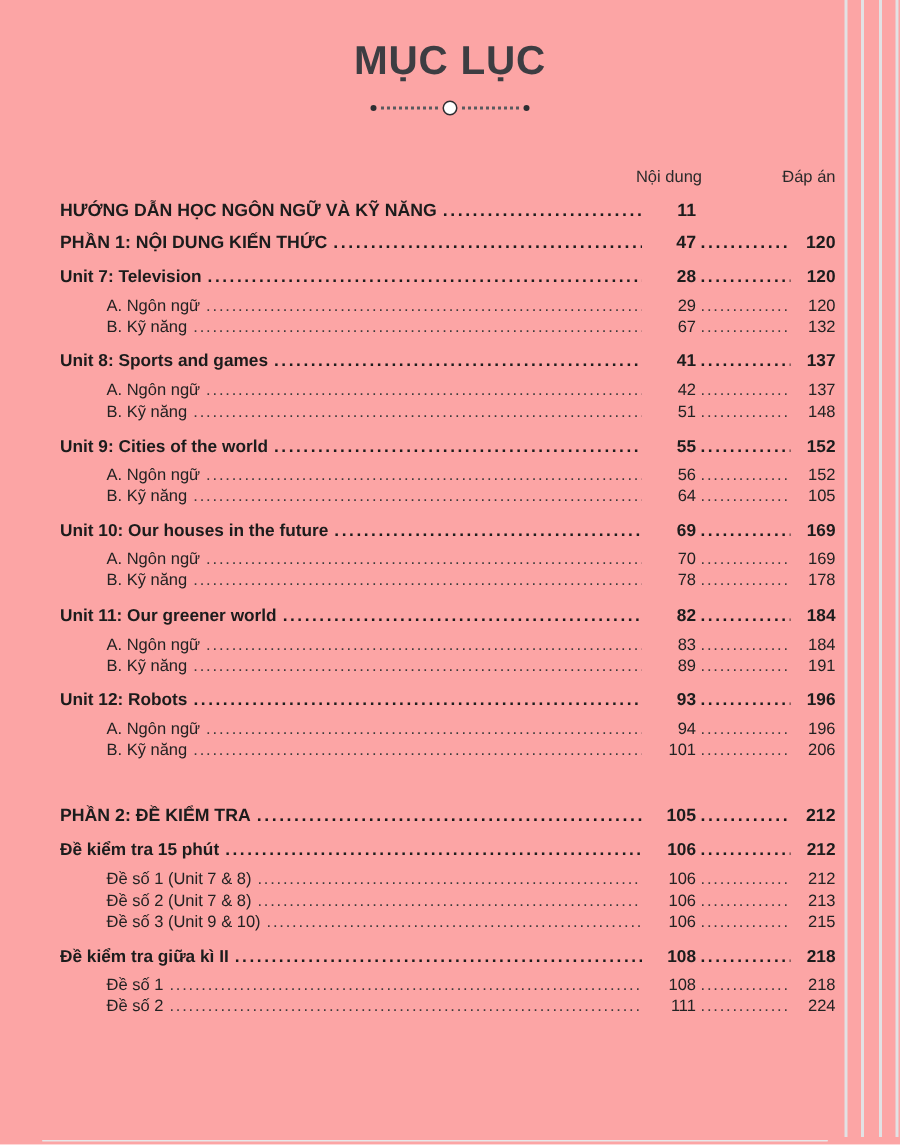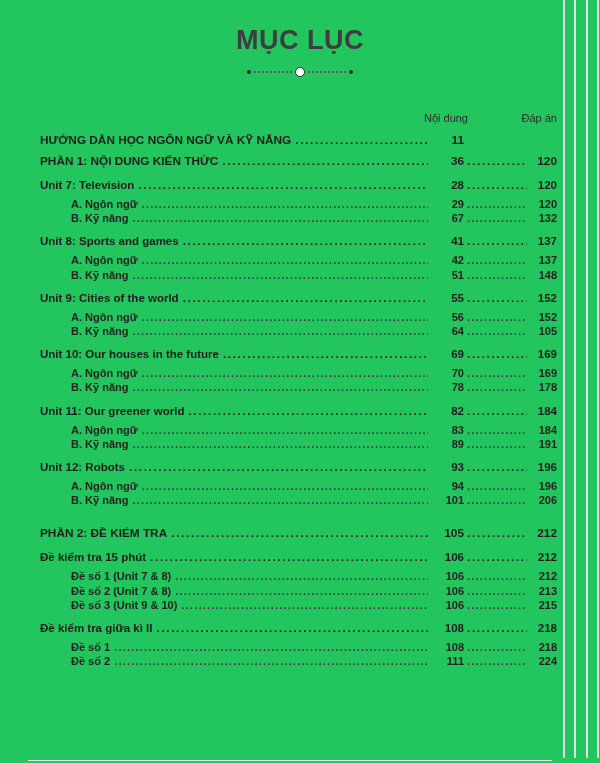--- a/index.html
+++ b/index.html
@@ -1,20 +1,20 @@
 <!DOCTYPE html>
 <html><head>
 <meta charset="utf-8">
 <style>
   html, body { margin: 0; padding: 0; background: #ffffff; }
   .page {
     position: relative;
     width: 600px;
     height: 763px;
-    background: #22c55e;
+    background: #fca5a5;
     overflow: hidden;
     font-family: "Liberation Sans", sans-serif;
     color: #1c1c1c;
   }
   
   .title {
     margin: 0;
     padding-top: 27px;
     text-align: center;
     font-size: 27px;
@@ -80,23 +80,22 @@
     font-size: 11.5px;
     line-height: 15px;
     margin-top: 9px;
     margin-bottom: 4px;
   }
   .row.sub {
     font-size: 11px;
     line-height: 14.2px;
     padding-left: 31px;
     color: #222;
-    font-weight: bold;
-  }
-  .row.gap-before { margin-top: 18px; }
+  }
+  .row.gap-before { margin-top: 28px; }
   
   .leader {
     flex: 1 1 auto;
     overflow: hidden;
     white-space: nowrap;
     margin: 0 2px 0 4px;
     min-width: 8px;
   }
   .leader2 {
     flex: none;
@@ -164,21 +163,21 @@
       <div class="row section no-answer">
     <span class="label">HƯỚNG DẪN HỌC NGÔN NGỮ VÀ KỸ NĂNG</span>
     <span class="leader"></span>
     <span class="pagenum num-content">11</span>
     <span class="leader2"></span>
     <span class="pagenum num-answer"></span>
   </div>
       <div class="row section">
     <span class="label">PHẦN 1: NỘI DUNG KIẾN THỨC</span>
     <span class="leader"></span>
-    <span class="pagenum num-content">36</span>
+    <span class="pagenum num-content">47</span>
     <span class="leader2"></span>
     <span class="pagenum num-answer">120</span>
   </div>
       <div class="row unit">
     <span class="label">Unit 7: Television</span>
     <span class="leader"></span>
     <span class="pagenum num-content">28</span>
     <span class="leader2"></span>
     <span class="pagenum num-answer">120</span>
   </div>

